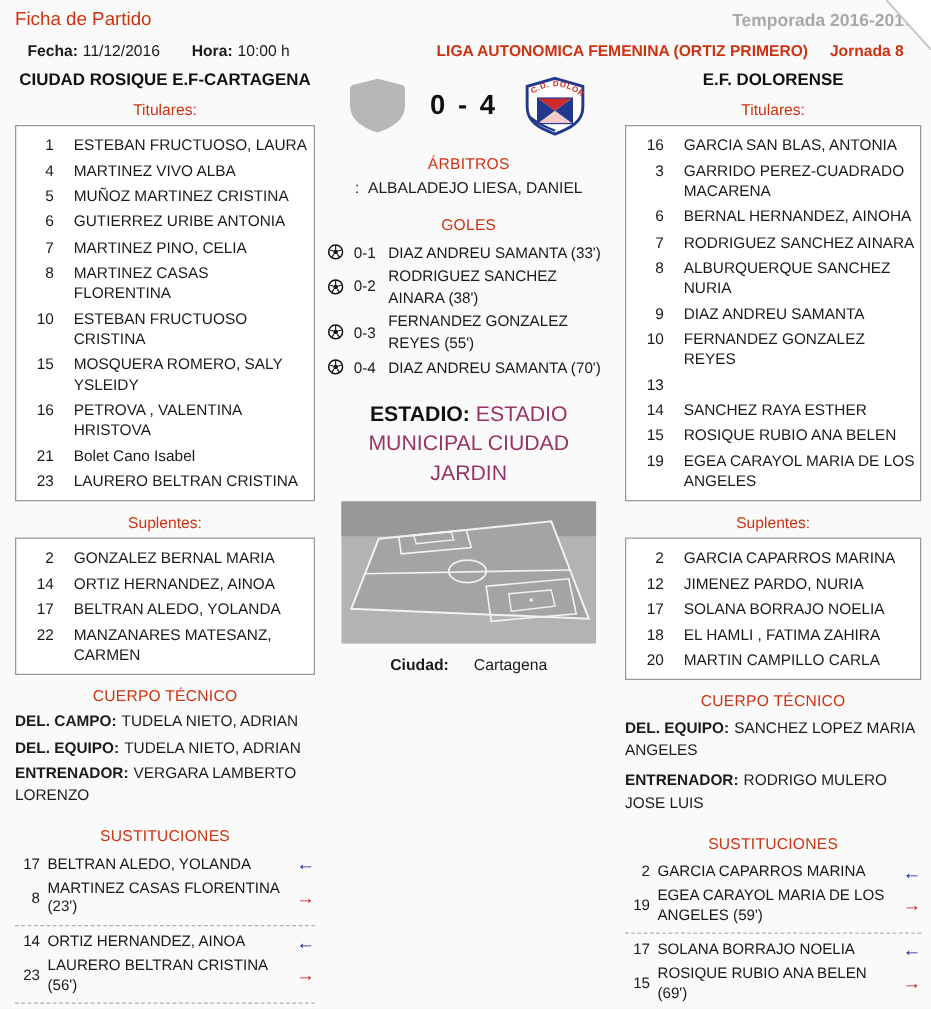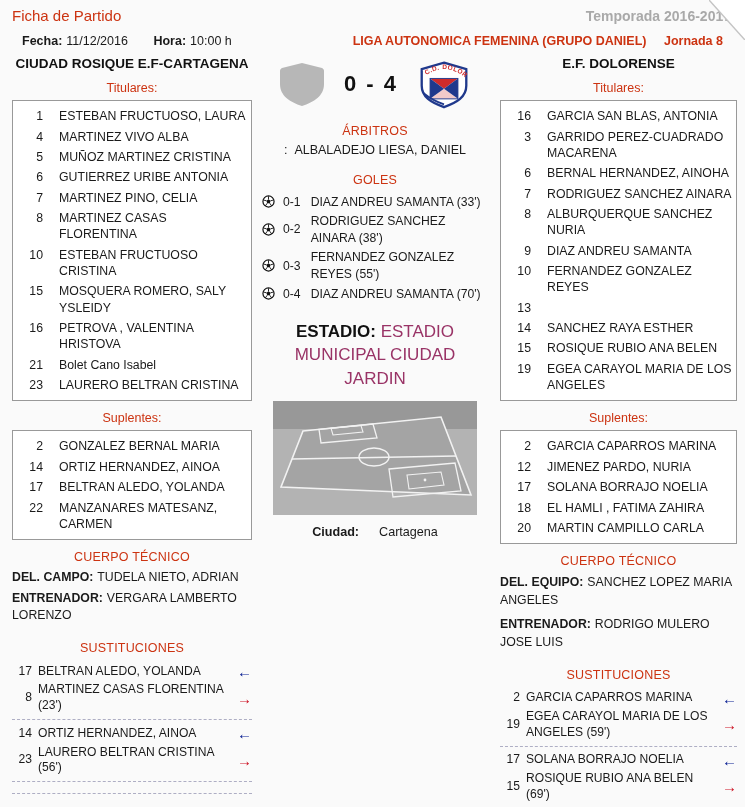--- a/index.html
+++ b/index.html
@@ -79,21 +79,21 @@
       <line x1="0" y1="0" x2="36" y2="40" stroke="#c4c4c4" stroke-width="1.5"></line>
     </svg>
   </div>
 
   <div class="meta">
     <div class="meta-left">
       <b>Fecha:</b><span>11/12/2016</span><span class="meta-gap"></span>
       <b>Hora:</b><span>10:00 h</span>
     </div>
     <div class="meta-right">
-      <span>LIGA AUTONOMICA FEMENINA (GRUPO DANIEL)</span>
+      <span>LIGA AUTONOMICA FEMENINA (ORTIZ PRIMERO)</span>
       <span class="jornada">Jornada 8</span>
     </div>
   </div>
 
   <div class="columns">
 
     <div class="col col-left">
       <div class="team-name">CIUDAD ROSIQUE E.F-CARTAGENA</div>
 
       <div class="sec-title">Titulares:</div>
@@ -179,20 +179,23 @@
           </div>
         </div>
 
       <div class="sec-title caps">CUERPO TÉCNICO</div>
       <div>
 
           <div class="staff-line">
             <b>DEL. CAMPO:</b><span>TUDELA NIETO, ADRIAN</span>
           </div>
 
+          <div class="staff-line">
+            <b>DEL. EQUIPO:</b><span>TUDELA NIETO, ADRIAN</span>
+          </div>
 
           <div class="staff-line">
             <b>ENTRENADOR:</b><span>VERGARA LAMBERTO LORENZO</span>
           </div>
         </div>
 
       <div class="sec-title caps" style="margin-top:16px">SUSTITUCIONES</div>
       <div class="subs">
 
           <div class="sub-pair">

